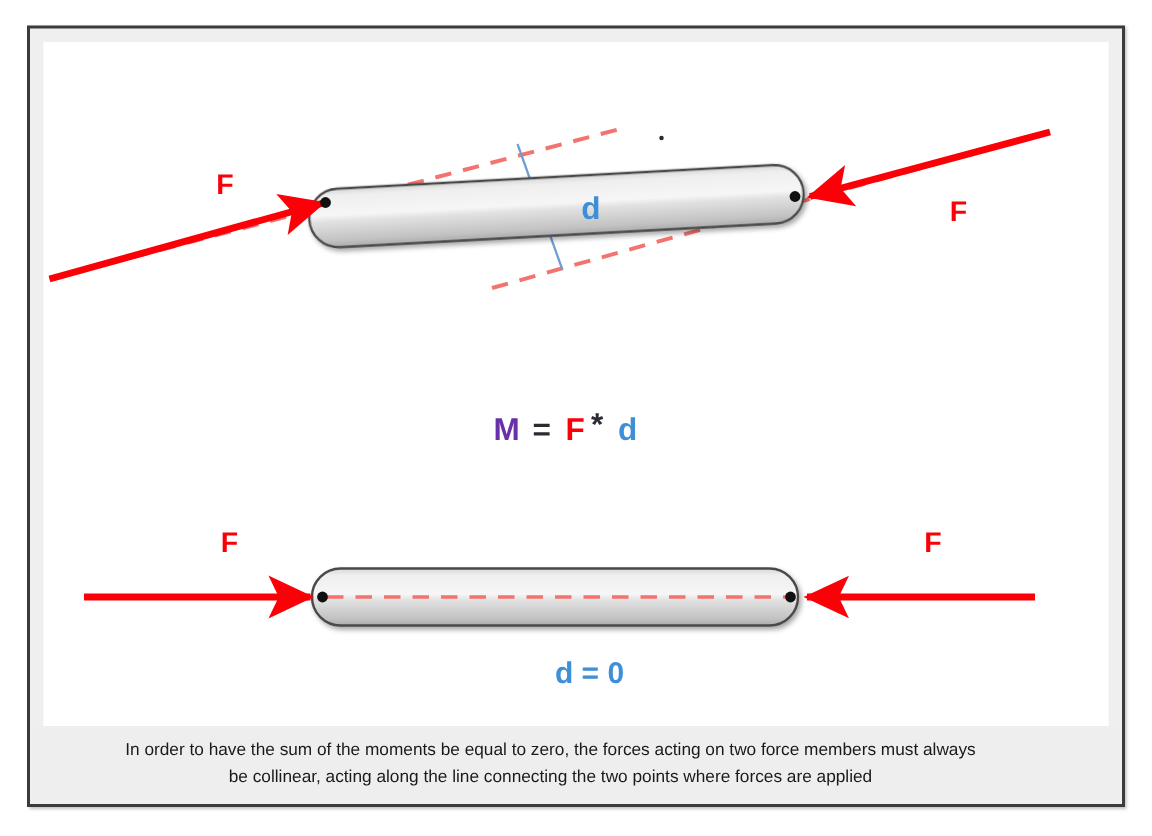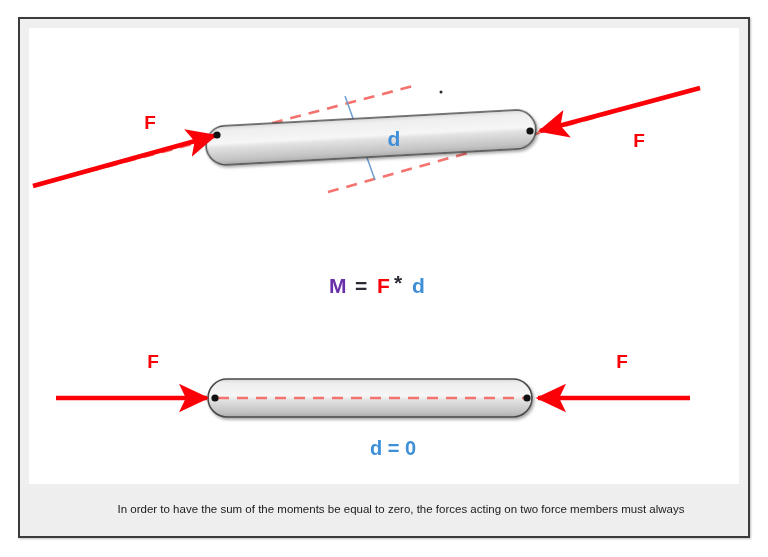--- a/index.html
+++ b/index.html
@@ -46,21 +46,21 @@
   
   .caption-band {
     position: absolute;
     left: 2px;
     bottom: 2px;
     width: 724px;
     height: 50px;
     background: #eeeeef;
     display: flex;
     align-items: center;
-    justify-content: flex-end;
+    justify-content: flex-start;
   }
 
   .caption-text {
     width: 690px;
     text-align: center;
     font-family: "Liberation Sans", sans-serif;
     font-size: 11.5px;
     line-height: 18px;
     color: #1a1a1a;
   }
@@ -105,20 +105,21 @@
 
 <div id="page">
 
   <div class="frame">
     <div class="slide-white"></div>
 
     <div class="caption-band">
       <div class="caption-text">
         <span>In order to have the sum of the moments be equal to zero, the forces acting on two force members must always</span>
         <br>
+        <span>be collinear, acting along the line connecting the two points where forces are applied</span>
       </div>
     </div>
   </div>
 
   <svg class="diagram" viewBox="0 0 768 557">
     <defs>
       <linearGradient id="memberGrad" x1="0" y1="0" x2="0" y2="1">
         <stop offset="0%" stop-color="#d8d8d8"></stop>
         <stop offset="12%" stop-color="#efefef"></stop>
         <stop offset="45%" stop-color="#f6f6f6"></stop>

